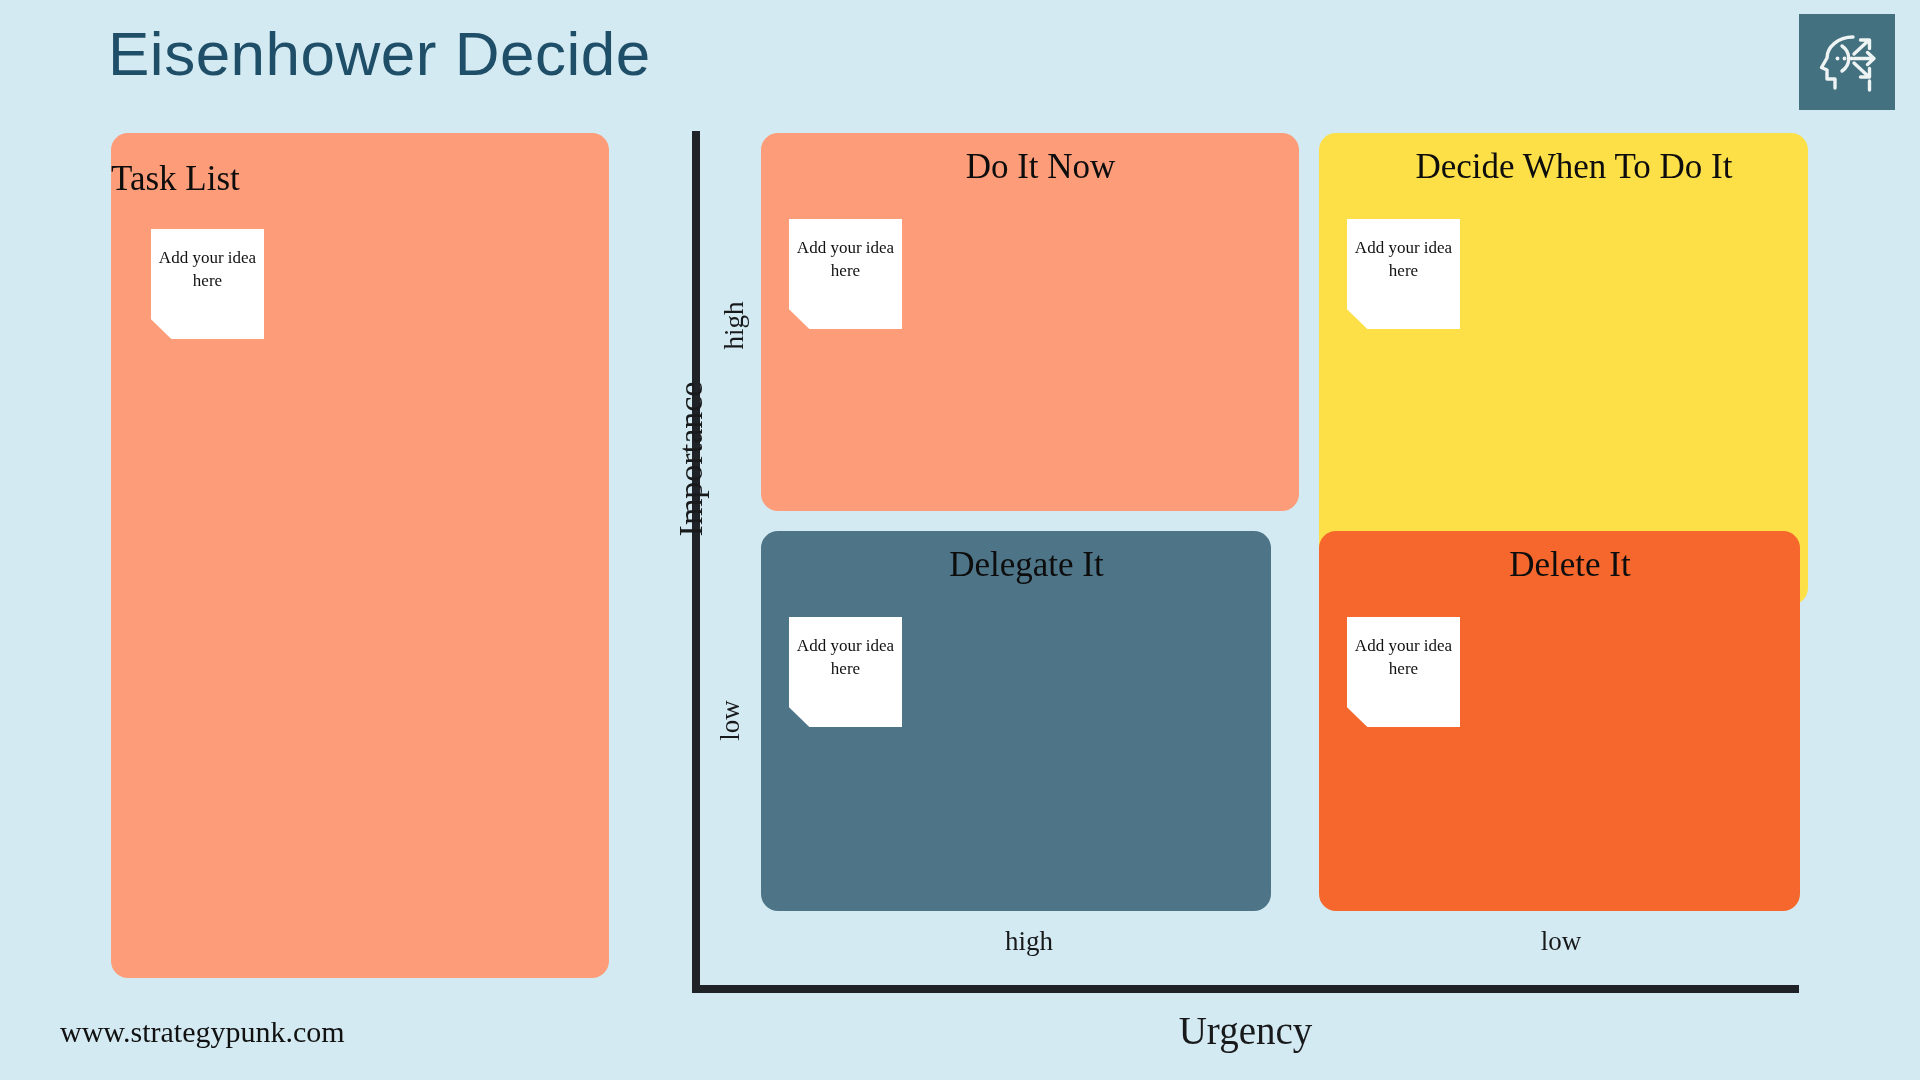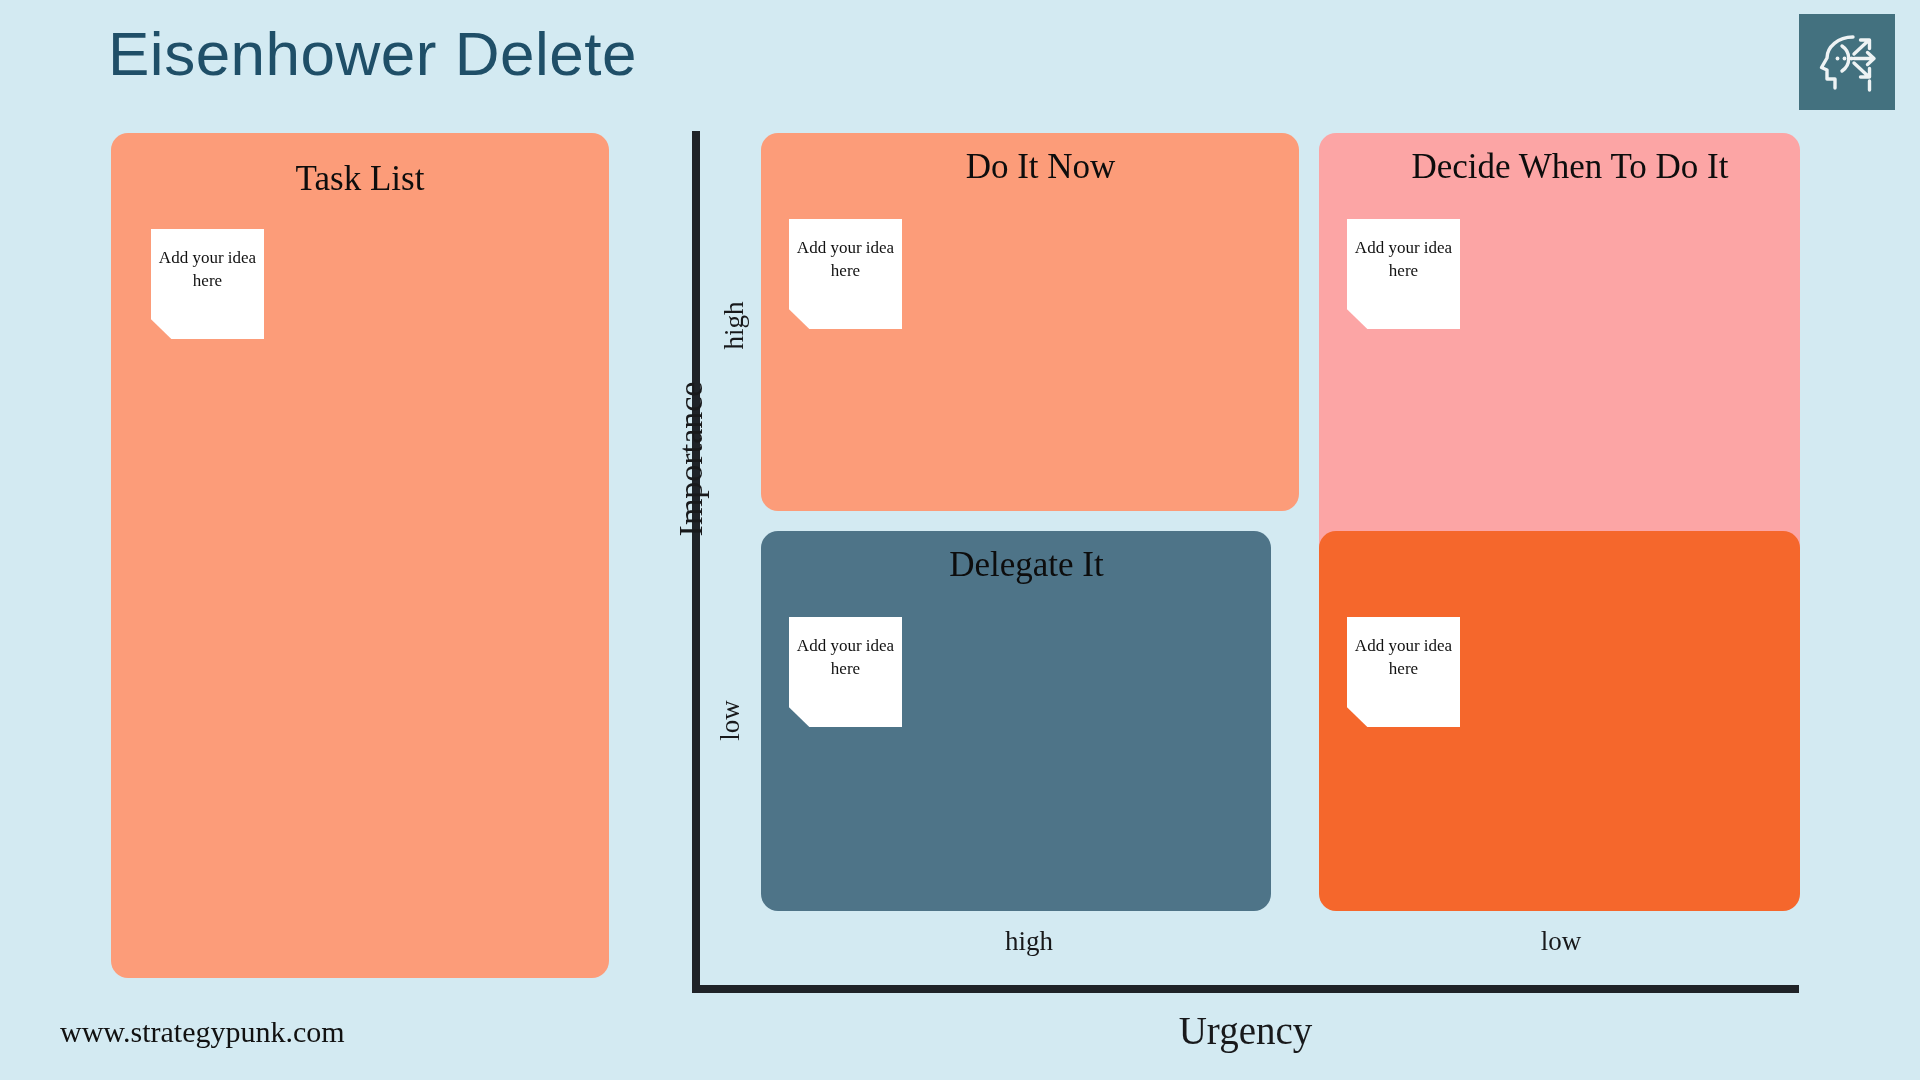--- a/index.html
+++ b/index.html
@@ -49,21 +49,20 @@
     width: 498px;
     height: 845px;
     background: #fc9c79;
     border-radius: 17px;
   }
   .task-panel-title {
     position: absolute;
     left: 0;
     right: 0;
     top: 26px;
-    text-align: center;
     font-size: 35px;
     color: #0d0d0d;
   }
 
   
   .axis-v {
     position: absolute;
     left: 692px;
     top: 131px;
     width: 8px;
@@ -120,21 +119,21 @@
   }
   .axis-tick-x.col-left  { left: 929px; }
   .axis-tick-x.col-right { left: 1461px; }
 
   
   .quadrant {
     position: absolute;
     border-radius: 17px;
   }
   .q-do     { left: 761px;  top: 133px; width: 538px; height: 378px; background: #fc9c79; }
-  .q-decide { left: 1319px; top: 133px; width: 481px; height: 472px; background: #fca5a5; }
+  .q-decide { left: 1319px; top: 133px; width: 481px; height: 472px; background: #fde047; padding-left: 8px; }
   .q-deleg  { left: 761px;  top: 531px; width: 510px; height: 380px; background: #4e7488; }
   .q-delete { left: 1319px; top: 531px; width: 481px; height: 380px; background: #f5672c; }
 
   .quadrant-title {
     position: absolute;
     left: 0;
     right: 0;
     top: 14px;
     text-align: center;
     font-size: 35px;
@@ -164,21 +163,21 @@
     position: absolute;
     left: 60px;
     top: 1015px;
     font-size: 30px;
     color: #111111;
   }
 </style>
 </head>
 <body>
 
-<div class="page-title">Eisenhower Delete</div>
+<div class="page-title">Eisenhower Decide</div>
 
 <div class="logo-tile">
   <span>
     <svg width="70" height="70" viewBox="0 0 70 70" aria-hidden="true">
       <g fill="none" stroke="#eef3f4" stroke-width="3.4" stroke-linecap="round" stroke-linejoin="round">
 
         <path d="M41 10 C26 10, 15 20, 15 31 L9.5 40.5 L15 43 L15 52 L23 52 L23 61"></path>
 
         <path d="M30 19 A15 15 0 0 1 30 44"></path>
 
@@ -237,19 +236,20 @@
 
 <div class="quadrant q-deleg">
   <div class="quadrant-title">Delegate It</div>
   <div class="sticky sticky-quad">
     <span style="display: block;">Add your idea</span>
     <span style="display: block;">here</span>
   </div>
 </div>
 
 <div class="quadrant q-delete">
+  <div class="quadrant-title">Delete It</div>
   <div class="sticky sticky-quad">
     <span style="display: block;">Add your idea</span>
     <span style="display: block;">here</span>
   </div>
 </div>
 
 <div class="footer-url">www.strategypunk.com</div>
 
 </body></html>

